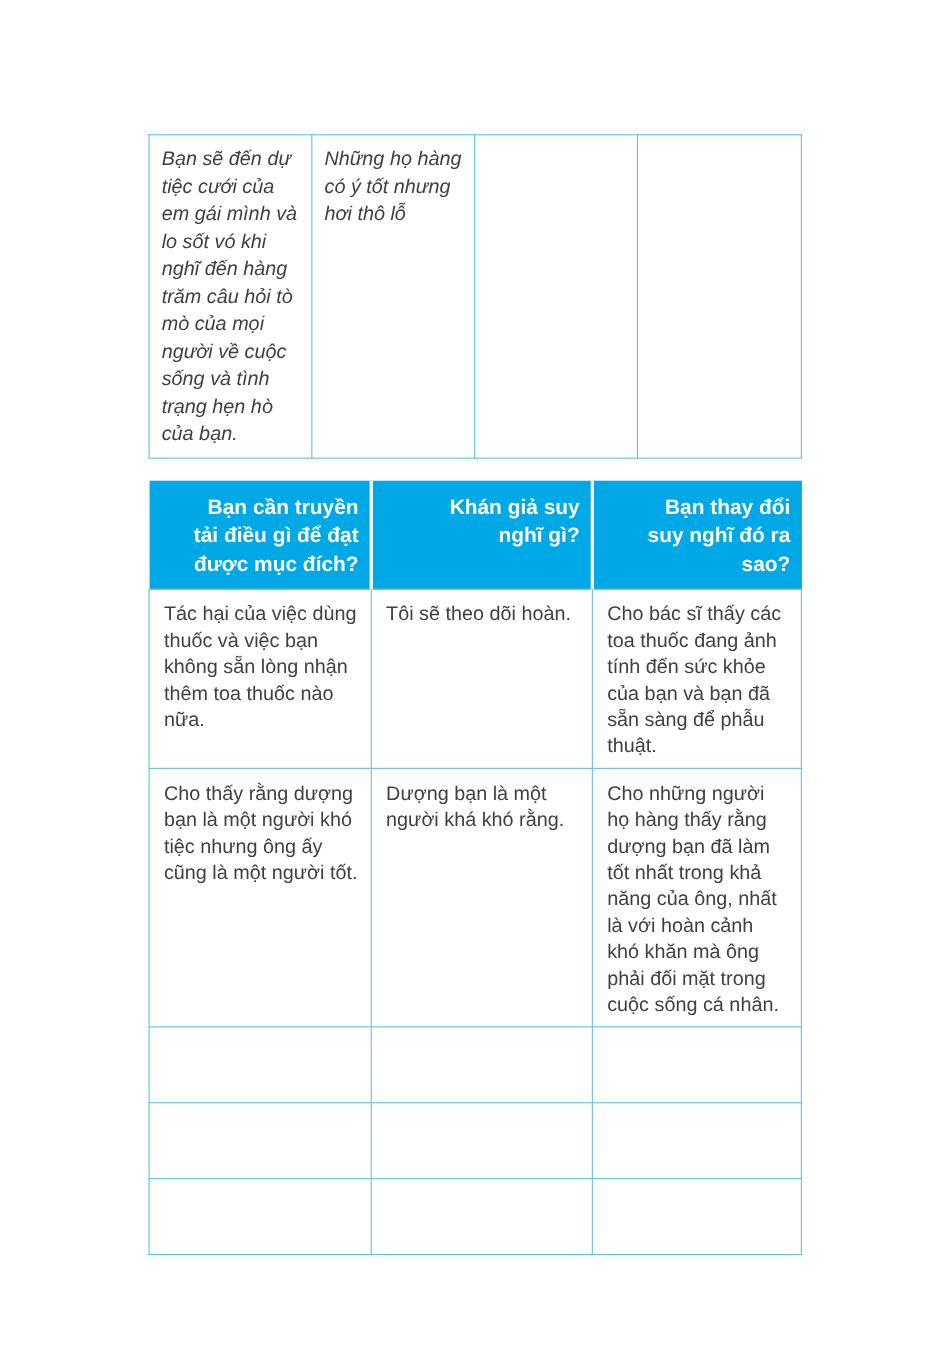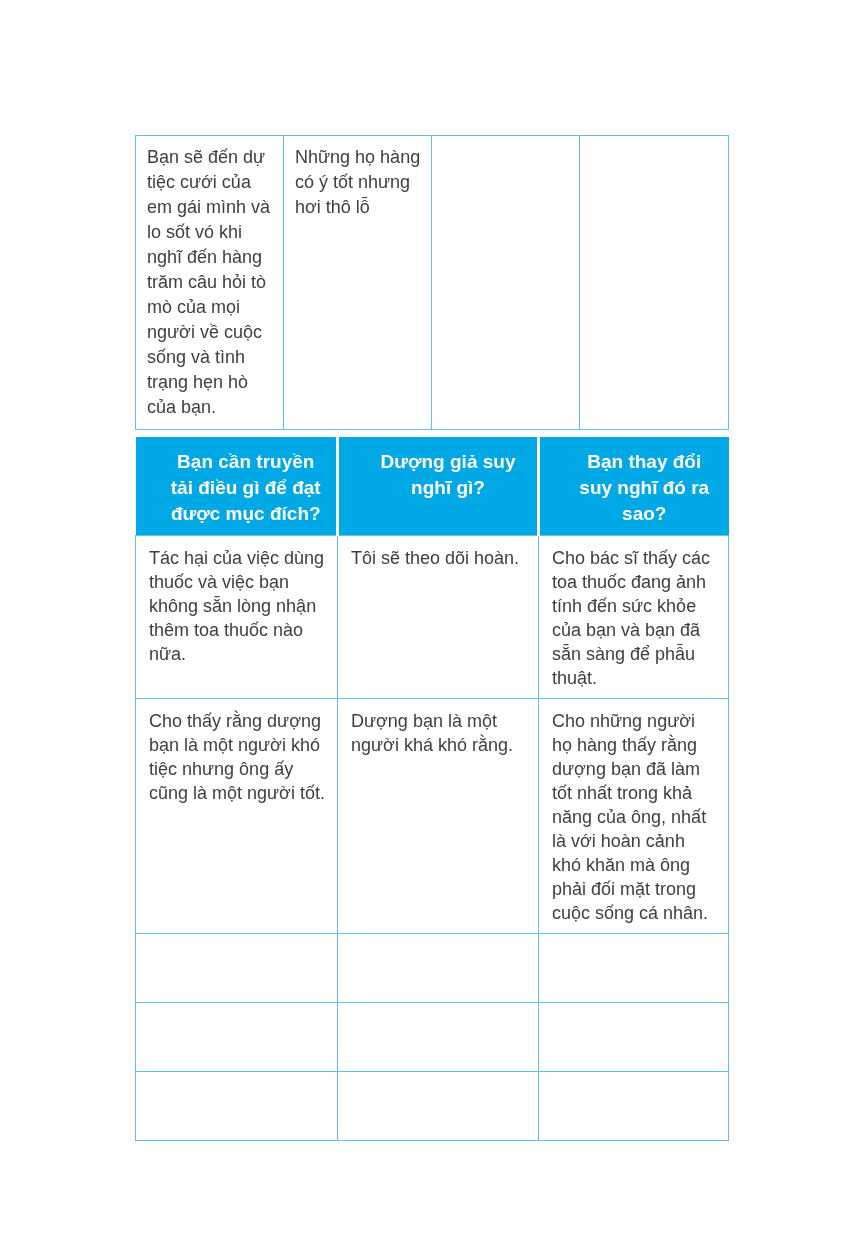--- a/index.html
+++ b/index.html
@@ -16,41 +16,41 @@
   body{
     width:845px;height:1247px;background:#ffffff;
     font-family:"Liberation Sans","DejaVu Sans",sans-serif;
     overflow:hidden;position:relative;
   }
   .page{position:relative;width:845px;height:1247px;background:#fff;}
 
   
   table{border-collapse:collapse;table-layout:fixed;}
   .t1{
-    position:absolute;left:135px;top:135px;width:593px;
+    position:absolute;left:135px;top:122px;width:593px;font-style:italic;
   }
   .t1 td{
     border:1px solid var(--border);
     vertical-align:top;
     padding:9px 10px 9px 11px;
     font-size:18px;line-height:25px;color:var(--text);
     height:263px;
     word-wrap:break-word;
   }
 
   
   .t2{
     position:absolute;left:135px;top:437px;width:593px;
   }
   .t2 th{
     background:var(--accent);
     color:var(--white);
     font-weight:bold;
     font-size:19px;line-height:26px;
-    text-align:center;vertical-align:top;
+    text-align:right;vertical-align:top;
     padding:12px 10px 8px 30px;
     border-right:3px solid #ffffff;
     border-bottom:1px solid var(--border);
     height:90px;
     word-wrap:break-word;
   }
   .t2 th:last-child{border-right:none;}
   .t2 td{
     border:1px solid var(--border);
     vertical-align:top;
@@ -102,21 +102,21 @@
 
   <table class="t2">
     <colgroup>
       <col style="width:202px">
         <col style="width:201px">
         <col style="width:190px">
     </colgroup>
     <thead>
       <tr>
         <th>Bạn cần truyền tải điều gì để đạt được mục đích?</th>
-        <th>Dượng giả suy nghĩ gì?</th>
+        <th>Khán giả suy nghĩ gì?</th>
         <th>Bạn thay đổi suy nghĩ đó ra sao?</th>
       </tr>
     </thead>
     <tbody>
       <tr class="r1">
         <td>Tác hại của việc dùng thuốc và việc bạn không sẵn lòng nhận thêm toa thuốc nào nữa.</td>
         <td>Tôi sẽ theo dõi hoàn.</td>
         <td>Cho bác sĩ thấy các toa thuốc đang ảnh tính đến sức khỏe của bạn và bạn đã sẵn sàng để phẫu thuật.</td>
       </tr>
       <tr class="r2">

